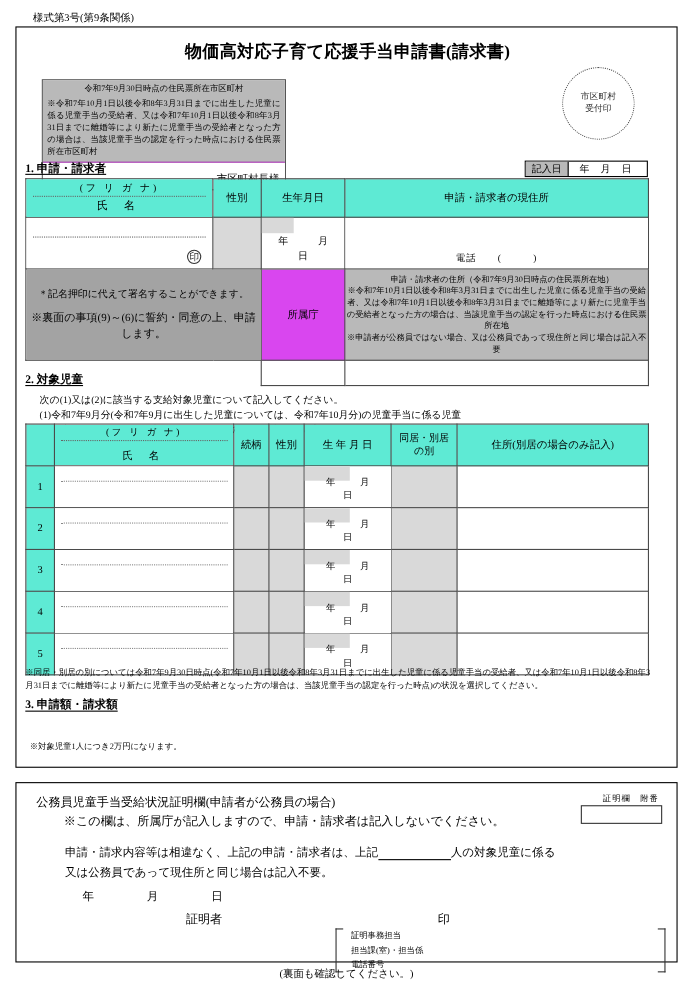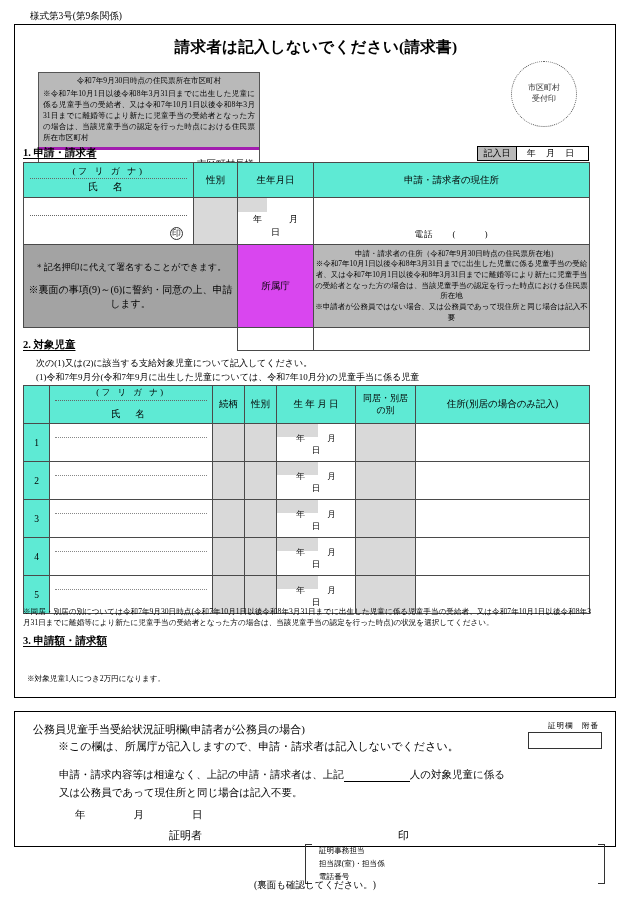--- a/index.html
+++ b/index.html
@@ -78,21 +78,21 @@
   .addressee-box {
     position: absolute;
     left: 23px;
     top: 47px;
     width: 222px;
     border: 1px solid #555;
     box-sizing: border-box;
   }
   .addressee-gray {
     background: #b9b9b9;
-    border-bottom: 3px solid #a21caf;
+    border-bottom: 1px solid #a21caf;
     padding: 3px 4px 4px 4px;
   }
   .addressee-gray .ag-title {
     text-align: center;
     font-size: 7.6px;
     margin-bottom: 2px;
   }
   .addressee-gray .ag-body {
     font-size: 7.6px;
     line-height: 1.45;
@@ -342,21 +342,21 @@
     top: 674px;
     font-size: 7.6px;
   }
 
   
   .cert-box {
     position: absolute;
     left: 14px;
     top: 711px;
     width: 602px;
-    height: 136px;
+    height: 164px;
     border: 1.2px solid #000;
     box-sizing: border-box;
   }
   .cert-title {
     position: absolute;
     left: 18px;
     top: 10px;
     font-size: 11px;
     white-space: nowrap;
   }
@@ -462,21 +462,21 @@
 </style>
 </head>
 <body>
 
 <div class="page">
 
   <div class="form-no">様式第3号(第9条関係)</div>
 
   <div class="outer-box">
 
-    <div class="doc-title">請求者は記入しないでください(請求書)</div>
+    <div class="doc-title">物価高対応子育て応援手当申請書(請求書)</div>
 
     <div class="seal-circle">
       <span>市区町村</span>
       <span>受付印</span>
     </div>
 
     <div class="addressee-box">
       <div class="addressee-gray">
         <div class="ag-title">令和7年9月30日時点の住民票所在市区町村</div>
         <div class="ag-body">※令和7年10月1日以後令和8年3月31日までに出生した児童に係る児童手当の受給者、又は令和7年10月1日以後令和8年3月31日までに離婚等により新たに児童手当の受給者となった方の場合は、当該児童手当の認定を行った時点における住民票所在市区町村</div>

